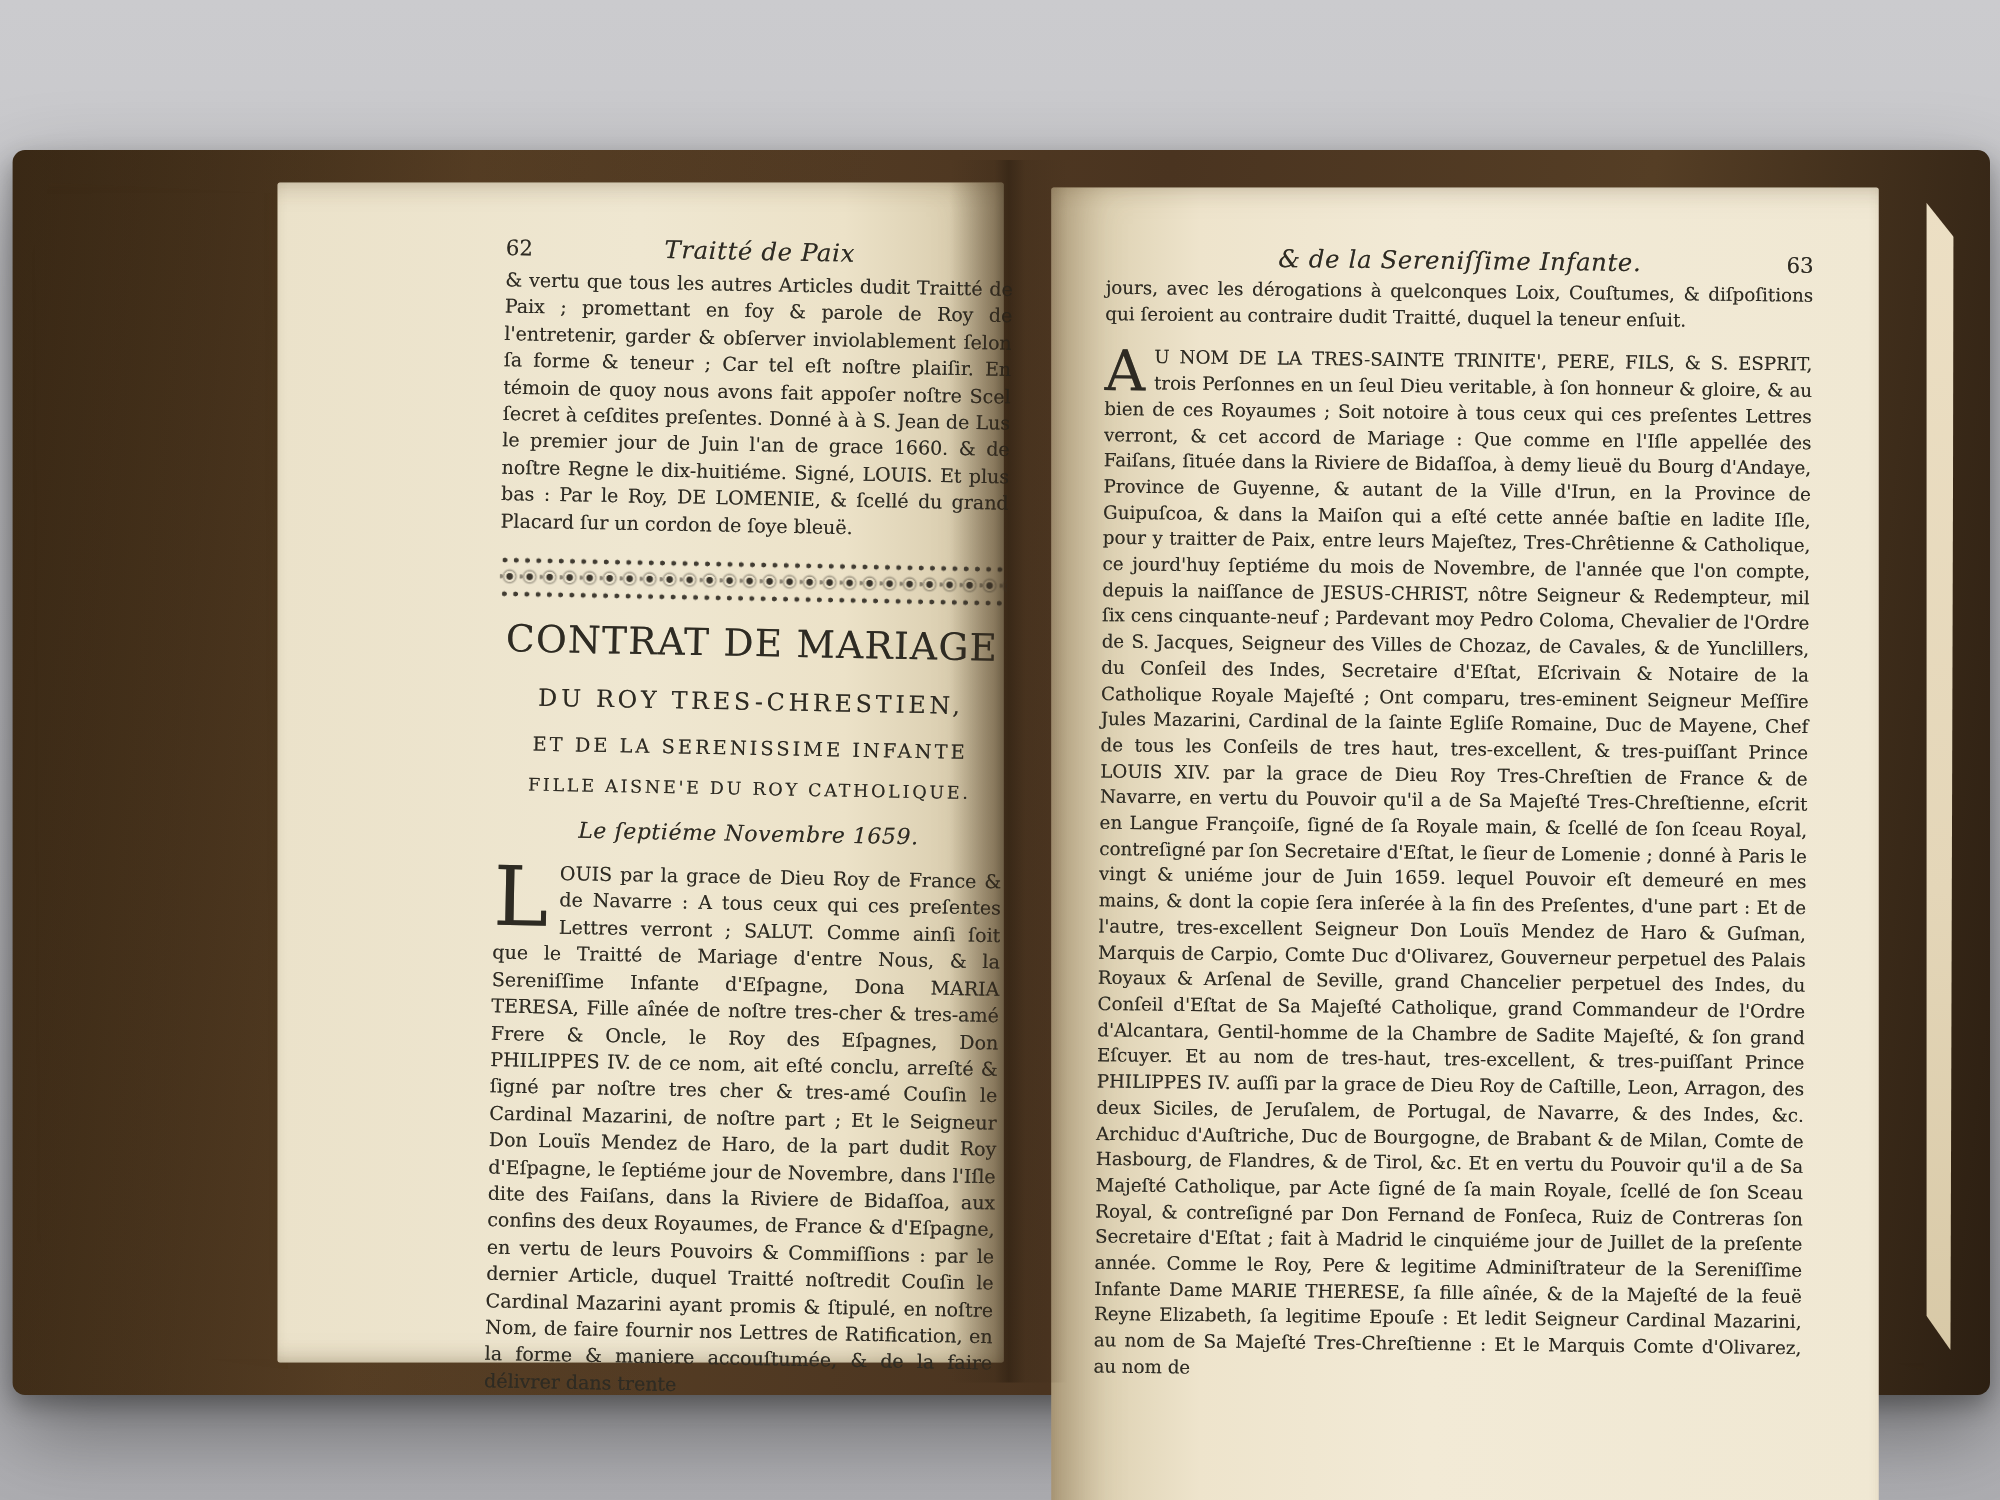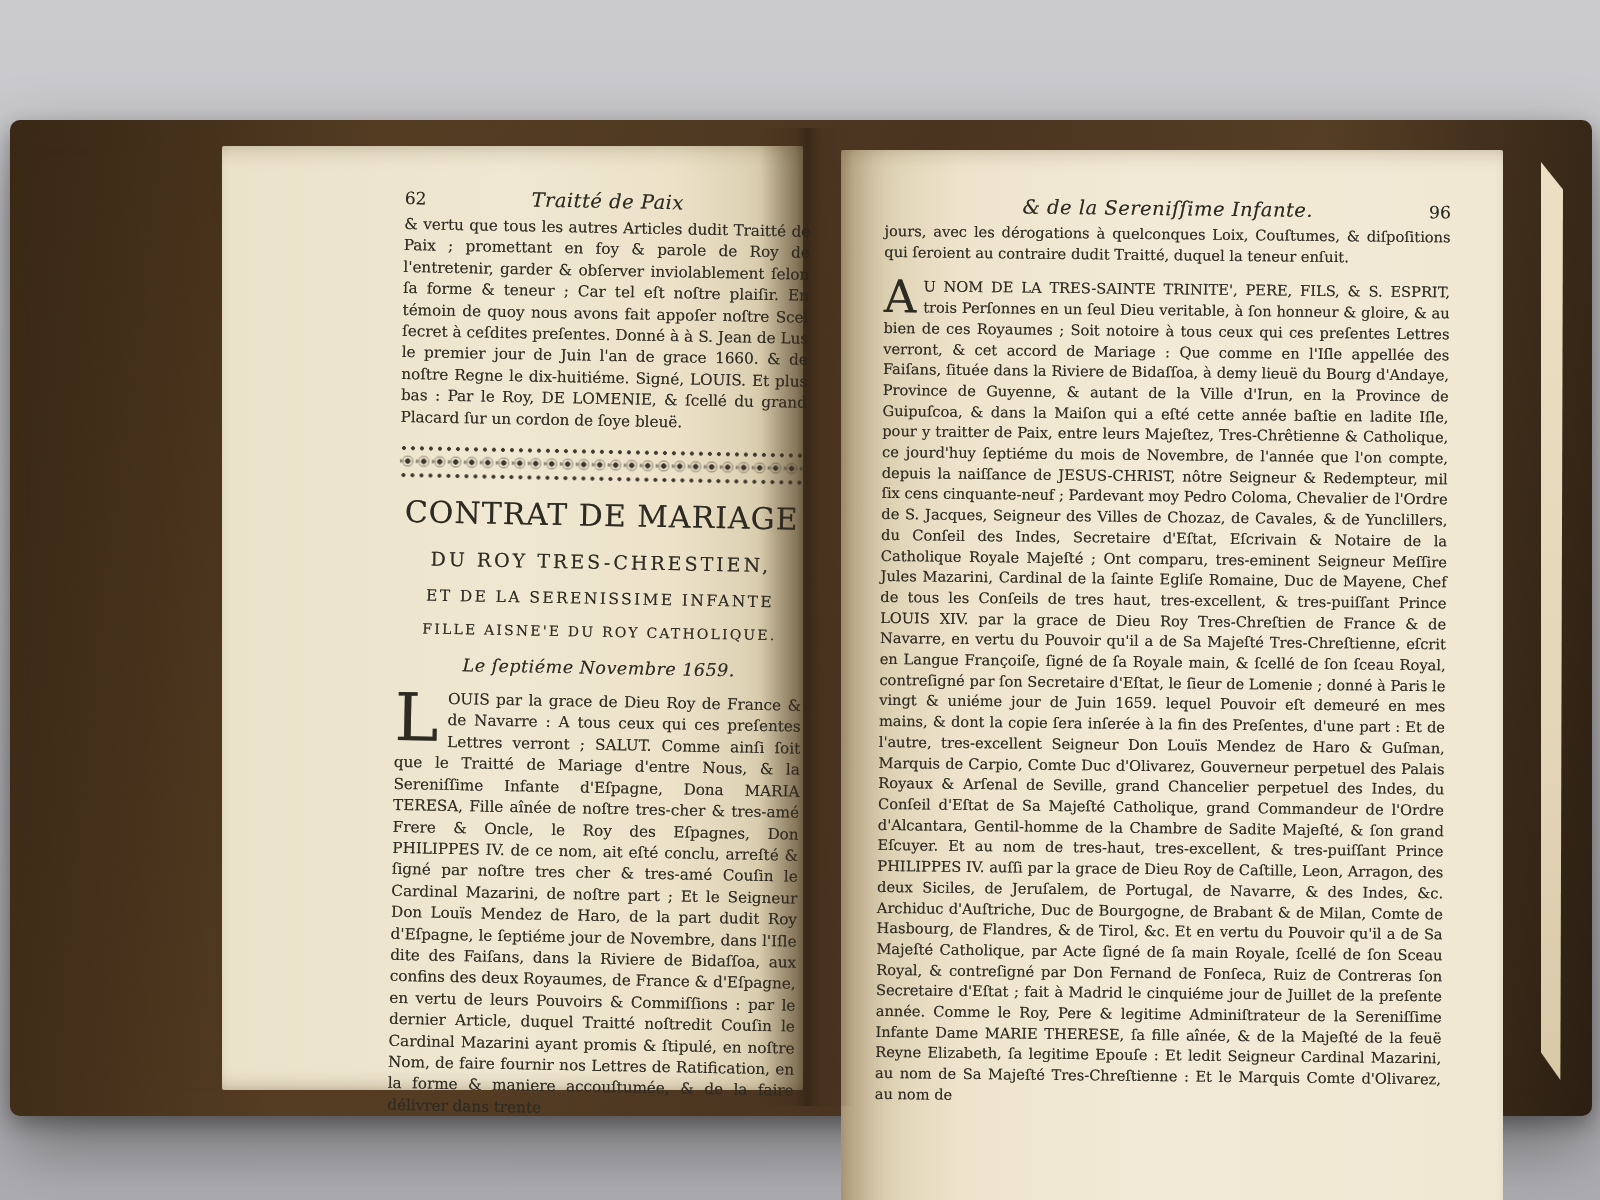--- a/index.html
+++ b/index.html
@@ -159,21 +159,21 @@
         <span class="dropcap">L</span><span>OUIS par la grace de Dieu Roy de France &amp; de Navarre : A tous ceux qui ces preſentes Lettres verront ; SALUT. Comme ainſi ſoit que le Traitté de Mariage d'entre Nous, &amp; la Sereniſſime Infante d'Eſpagne, Dona MARIA TERESA, Fille aînée de noſtre tres-cher &amp; tres-amé Frere &amp; Oncle, le Roy des Eſpagnes, Don PHILIPPES IV. de ce nom, ait eſté conclu, arreſté &amp; ſigné par noſtre tres cher &amp; tres-amé Couſin le Cardinal Mazarini, de noſtre part ; Et le Seigneur Don Louïs Mendez de Haro, de la part dudit Roy d'Eſpagne, le ſeptiéme jour de Novembre, dans l'Iſle dite des Faiſans, dans la Riviere de Bidaſſoa, aux confins des deux Royaumes, de France &amp; d'Eſpagne, en vertu de leurs Pouvoirs &amp; Commiſſions : par le dernier Article, duquel Traitté noſtredit Couſin le Cardinal Mazarini ayant promis &amp; ſtipulé, en noſtre Nom, de faire fournir nos Lettres de Ratification, en la forme &amp; maniere accouſtumée, &amp; de la faire délivrer dans trente</span>
       </p>
     </div>
   </div>
 
   <div class="page page-right">
     <div class="text-right ink">
       <div class="header-row">
         <span class="pagenum"></span>
         <span class="runhead">&amp; de la Sereniſſime Infante.</span>
-        <span class="pagenum right">96</span>
+        <span class="pagenum right">63</span>
       </div>
       <p class="para para-right">jours, avec les dérogations à quelconques Loix, Couſtumes, &amp; diſpoſitions qui ſeroient au contraire dudit Traitté, duquel la teneur enſuit.</p>
 
       <p class="body-para para-right" style="margin-top:14px;">
         <span class="dropcap small">A</span><span>U NOM DE LA TRES-SAINTE TRINITE', PERE, FILS, &amp; S. ESPRIT, trois Perſonnes en un ſeul Dieu veritable, à ſon honneur &amp; gloire, &amp; au bien de ces Royaumes ; Soit notoire à tous ceux qui ces preſentes Lettres verront, &amp; cet accord de Mariage : Que comme en l'Iſle appellée des Faiſans, ſituée dans la Riviere de Bidaſſoa, à demy lieuë du Bourg d'Andaye, Province de Guyenne, &amp; autant de la Ville d'Irun, en la Province de Guipuſcoa, &amp; dans la Maiſon qui a eſté cette année baſtie en ladite Iſle, pour y traitter de Paix, entre leurs Majeſtez, Tres-Chrêtienne &amp; Catholique, ce jourd'huy ſeptiéme du mois de Novembre, de l'année que l'on compte, depuis la naiſſance de JESUS-CHRIST, nôtre Seigneur &amp; Redempteur, mil ſix cens cinquante-neuf ; Pardevant moy Pedro Coloma, Chevalier de l'Ordre de S. Jacques, Seigneur des Villes de Chozaz, de Cavales, &amp; de Yunclillers, du Conſeil des Indes, Secretaire d'Eſtat, Eſcrivain &amp; Notaire de la Catholique Royale Majeſté ; Ont comparu, tres-eminent Seigneur Meſſire Jules Mazarini, Cardinal de la ſainte Egliſe Romaine, Duc de Mayene, Chef de tous les Conſeils de tres haut, tres-excellent, &amp; tres-puiſſant Prince LOUIS XIV. par la grace de Dieu Roy Tres-Chreſtien de France &amp; de Navarre, en vertu du Pouvoir qu'il a de Sa Majeſté Tres-Chreſtienne, eſcrit en Langue Françoiſe, ſigné de ſa Royale main, &amp; ſcellé de ſon ſceau Royal, contreſigné par ſon Secretaire d'Eſtat, le ſieur de Lomenie ; donné à Paris le vingt &amp; uniéme jour de Juin 1659. lequel Pouvoir eſt demeuré en mes mains, &amp; dont la copie ſera inſerée à la fin des Preſentes, d'une part : Et de l'autre, tres-excellent Seigneur Don Louïs Mendez de Haro &amp; Guſman, Marquis de Carpio, Comte Duc d'Olivarez, Gouverneur perpetuel des Palais Royaux &amp; Arſenal de Seville, grand Chancelier perpetuel des Indes, du Conſeil d'Eſtat de Sa Majeſté Catholique, grand Commandeur de l'Ordre d'Alcantara, Gentil-homme de la Chambre de Sadite Majeſté, &amp; ſon grand Eſcuyer. Et au nom de tres-haut, tres-excellent, &amp; tres-puiſſant Prince PHILIPPES IV. auſſi par la grace de Dieu Roy de Caſtille, Leon, Arragon, des deux Siciles, de Jeruſalem, de Portugal, de Navarre, &amp; des Indes, &amp;c. Archiduc d'Auſtriche, Duc de Bourgogne, de Brabant &amp; de Milan, Comte de Hasbourg, de Flandres, &amp; de Tirol, &amp;c. Et en vertu du Pouvoir qu'il a de Sa Majeſté Catholique, par Acte ſigné de ſa main Royale, ſcellé de ſon Sceau Royal, &amp; contreſigné par Don Fernand de Fonſeca, Ruiz de Contreras ſon Secretaire d'Eſtat ; fait à Madrid le cinquiéme jour de Juillet de la preſente année. Comme le Roy, Pere &amp; legitime Adminiſtrateur de la Sereniſſime Infante Dame MARIE THERESE, ſa fille aînée, &amp; de la Majeſté de la feuë Reyne Elizabeth, ſa legitime Epouſe : Et ledit Seigneur Cardinal Mazarini, au nom de Sa Majeſté Tres-Chreſtienne : Et le Marquis Comte d'Olivarez, au nom de</span>
       </p>
     </div>
   </div>
 
   <div class="gutter-shadow"></div>

